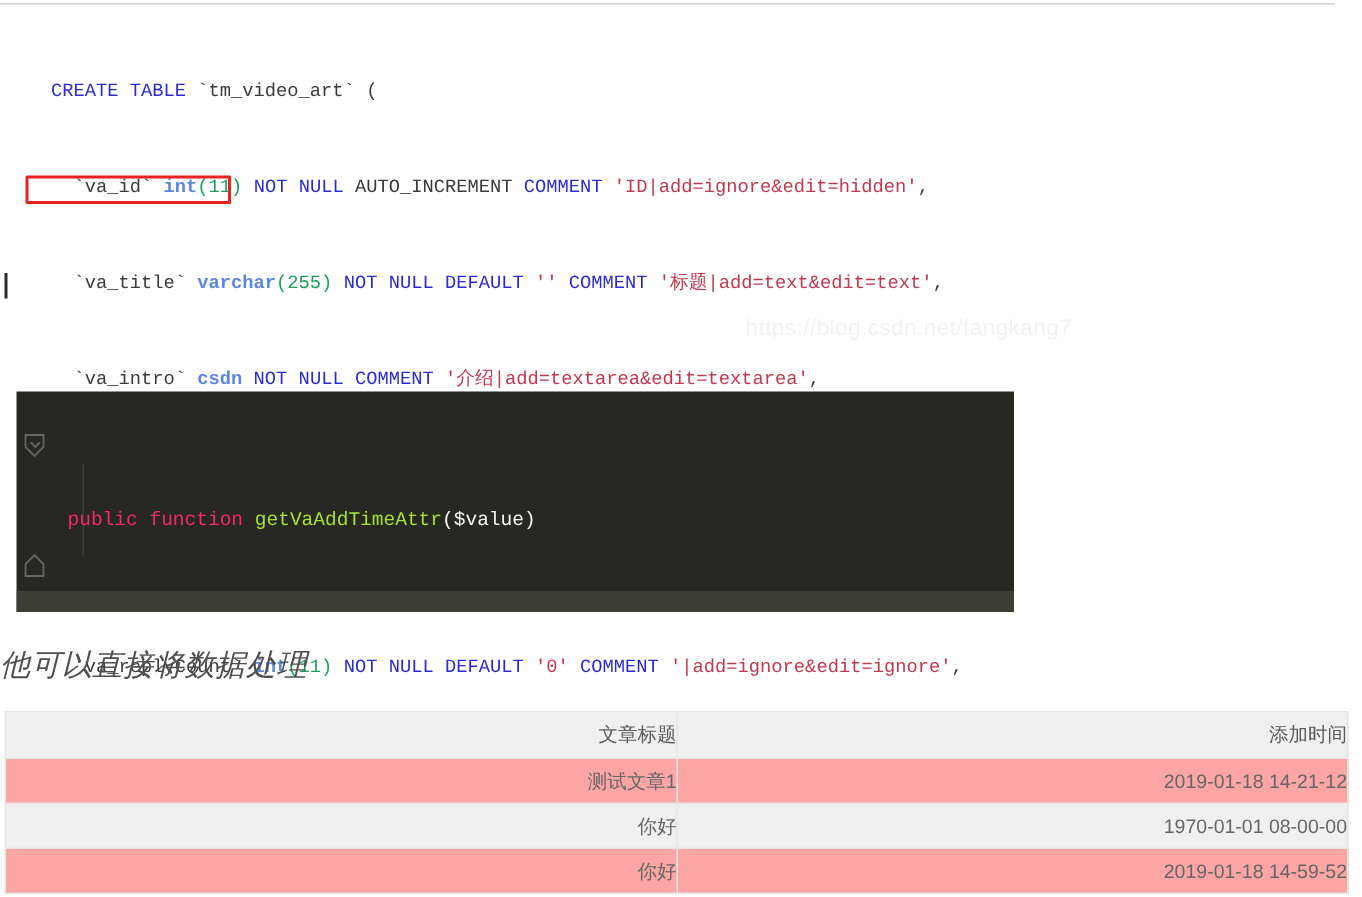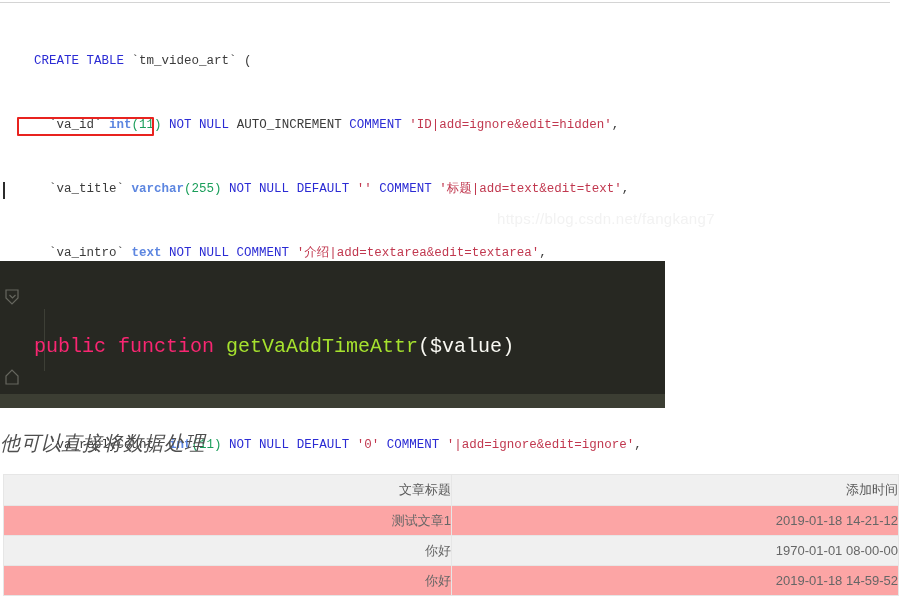--- a/index.html
+++ b/index.html
@@ -86,27 +86,27 @@
     font-family: "Liberation Sans", "DejaVu Sans", sans-serif;
     font-size: 15px;
     color: #f2f2f2;
     letter-spacing: 0.3px;
     user-select: none;
   }
 
   
   .php-block {
     position: absolute;
-    left: 0;
+    left: 11px;
     top: 261px;
     width: 665px;
     height: 147px;
     background: #272822;
     font-family: "Liberation Mono", "DejaVu Sans Mono", monospace;
-    font-size: 20px;
+    font-size: 13px;
     line-height: 27px;
     overflow: hidden;
   }
   .php-gutter {
     position: absolute;
     left: 0;
     top: 0;
     width: 34px;
     height: 100%;
   }
@@ -200,21 +200,21 @@
 <div class="top-rule"></div>
 
 <div class="sql-block">
 
   <div class="sql-line"><span class="kw">CREATE</span> <span class="kw">TABLE</span> <span class="ident">`tm_video_art`</span> <span class="plain">(</span></div>
 
   <div class="sql-line">  <span class="ident">`va_id`</span> <span class="typ">int</span><span class="num">(11)</span> <span class="kw">NOT NULL</span> <span class="plain">AUTO_INCREMENT</span> <span class="cmt">COMMENT</span> <span class="str">'ID|add=ignore&amp;edit=hidden'</span><span class="plain">,</span></div>
 
   <div class="sql-line">  <span class="ident">`va_title`</span> <span class="typ">varchar</span><span class="num">(255)</span> <span class="kw">NOT NULL</span> <span class="kw">DEFAULT</span> <span class="str">''</span> <span class="cmt">COMMENT</span> <span class="str">'标题|add=text&amp;edit=text'</span><span class="plain">,</span></div>
 
-  <div class="sql-line">  <span class="ident">`va_intro`</span> <span class="typ">text</span> <span class="kw">NOT NULL</span> <span class="cmt">COMMENT</span> <span class="str">'介绍|add=textarea&amp;edit=textarea'</span><span class="plain">,</span></div>
+  <div class="sql-line">  <span class="ident">`va_intro`</span> <span class="typ">csdn</span> <span class="kw">NOT NULL</span> <span class="cmt">COMMENT</span> <span class="str">'介绍|add=textarea&amp;edit=textarea'</span><span class="plain">,</span></div>
 
   <div class="sql-line">  <span class="ident">`va_likeNum`</span> <span class="typ">int</span><span class="num">(11)</span> <span class="kw">NOT NULL</span> <span class="kw">DEFAULT</span> <span class="str">'0'</span> <span class="cmt">COMMENT</span> <span class="str">'|add=ignore&amp;edit=ignore'</span><span class="plain">,</span></div>
 
   <div class="sql-line">  <span class="ident">`va_unlikeNum`</span> <span class="typ">int</span><span class="num">(11)</span> <span class="kw">NOT NULL</span> <span class="kw">DEFAULT</span> <span class="str">'0'</span> <span class="cmt">COMMENT</span> <span class="str">'|add=ignore&amp;edit=ignore'</span><span class="plain">,</span></div>
 
   <div class="sql-line">  <span class="ident">`va_replyCount`</span> <span class="typ">int</span><span class="num">(11)</span> <span class="kw">NOT NULL</span> <span class="kw">DEFAULT</span> <span class="str">'0'</span> <span class="cmt">COMMENT</span> <span class="str">'|add=ignore&amp;edit=ignore'</span><span class="plain">,</span></div>
 
   <div class="sql-line">  <span class="ident">`va_addTime`</span> <span class="typ">int</span><span class="num">(11)</span> <span class="kw">NOT NULL</span> <span class="kw">DEFAULT</span> <span class="str">'0'</span> <span class="cmt">COMMENT</span> <span class="str">'添加时间|add=ignore&amp;edit=ignore'</span><span class="plain">,</span></div>
 
   <div class="sql-line">  <span class="kw">PRIMARY KEY</span> <span class="ident">(`va_id`)</span></div>

